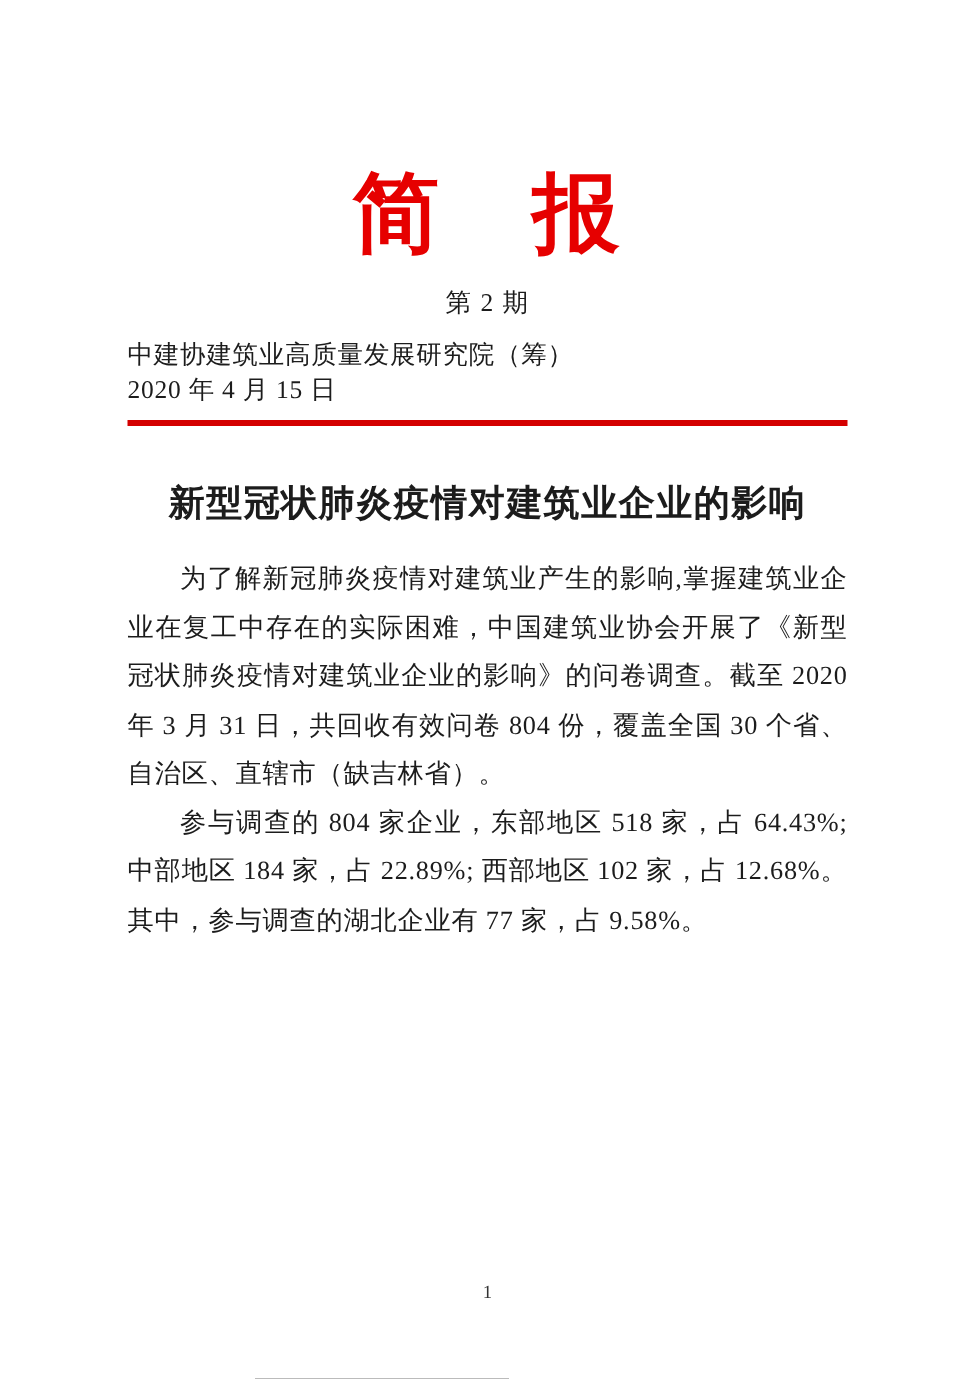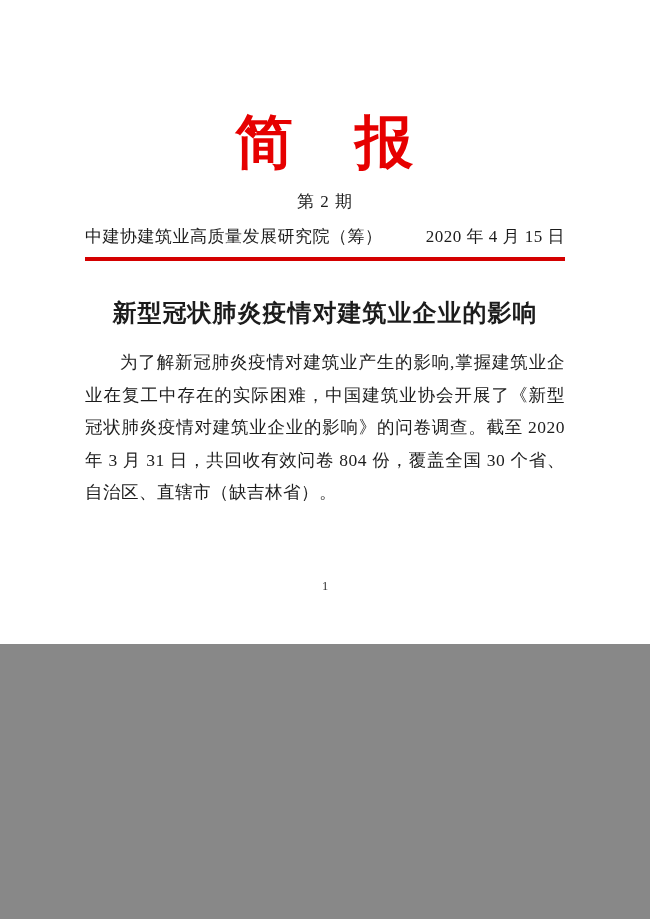--- a/index.html
+++ b/index.html
@@ -3,21 +3,21 @@
 <meta charset="utf-8">
 <style>
   html, body {
     margin: 0;
     padding: 0;
     background: #888;
   }
   .page {
     position: relative;
     width: 650px;
-    height: 644px;
+    height: 919px;
     margin: 0 auto;
     background: #ffffff;
     font-family: "Liberation Serif", "DejaVu Serif", serif;
     color: #1c1c1c;
     overflow: hidden;
     box-sizing: border-box;
   }
   .content {
     margin: 0 85px;
     width: 480px;
@@ -37,20 +37,21 @@
     text-align: center;
     letter-spacing: 1px;
   }
   .pub-row {
     margin-top: 12px;
     display: flex;
     justify-content: space-between;
     align-items: baseline;
     font-size: 17px;
     letter-spacing: 0.5px;
+    flex-direction: column;
   }
   .red-rule {
     margin-top: 9px;
     height: 4px;
     background: var(--rule, #d40000);
   }
   .report-title {
     margin-top: 34px;
     font-size: 24px;
     font-weight: bold;
@@ -103,18 +104,19 @@
     </div>
 
     <div class="red-rule"></div>
 
     <div class="report-title">
       <div>新型冠状肺炎疫情对建筑业企业的影响</div>
     </div>
 
     <div class="body-text">
       <p class="paragraph">为了解新冠肺炎疫情对建筑业产生的影响,掌握建筑业企业在复工中存在的实际困难，中国建筑业协会开展了《新型冠状肺炎疫情对建筑业企业的影响》的问卷调查。截至 2020 年 3 月 31 日，共回收有效问卷 804 份，覆盖全国 30 个省、自治区、直辖市（缺吉林省）。</p>
+      <p class="paragraph">参与调查的 804 家企业，东部地区 518 家，占 64.43%; 中部地区 184 家，占 22.89%; 西部地区 102 家，占 12.68%。 其中，参与调查的湖北企业有 77 家，占 9.58%。</p>
     </div>
 
   </div>
 
   <div class="page-number">1</div>
 </div>
 
 </body></html>

